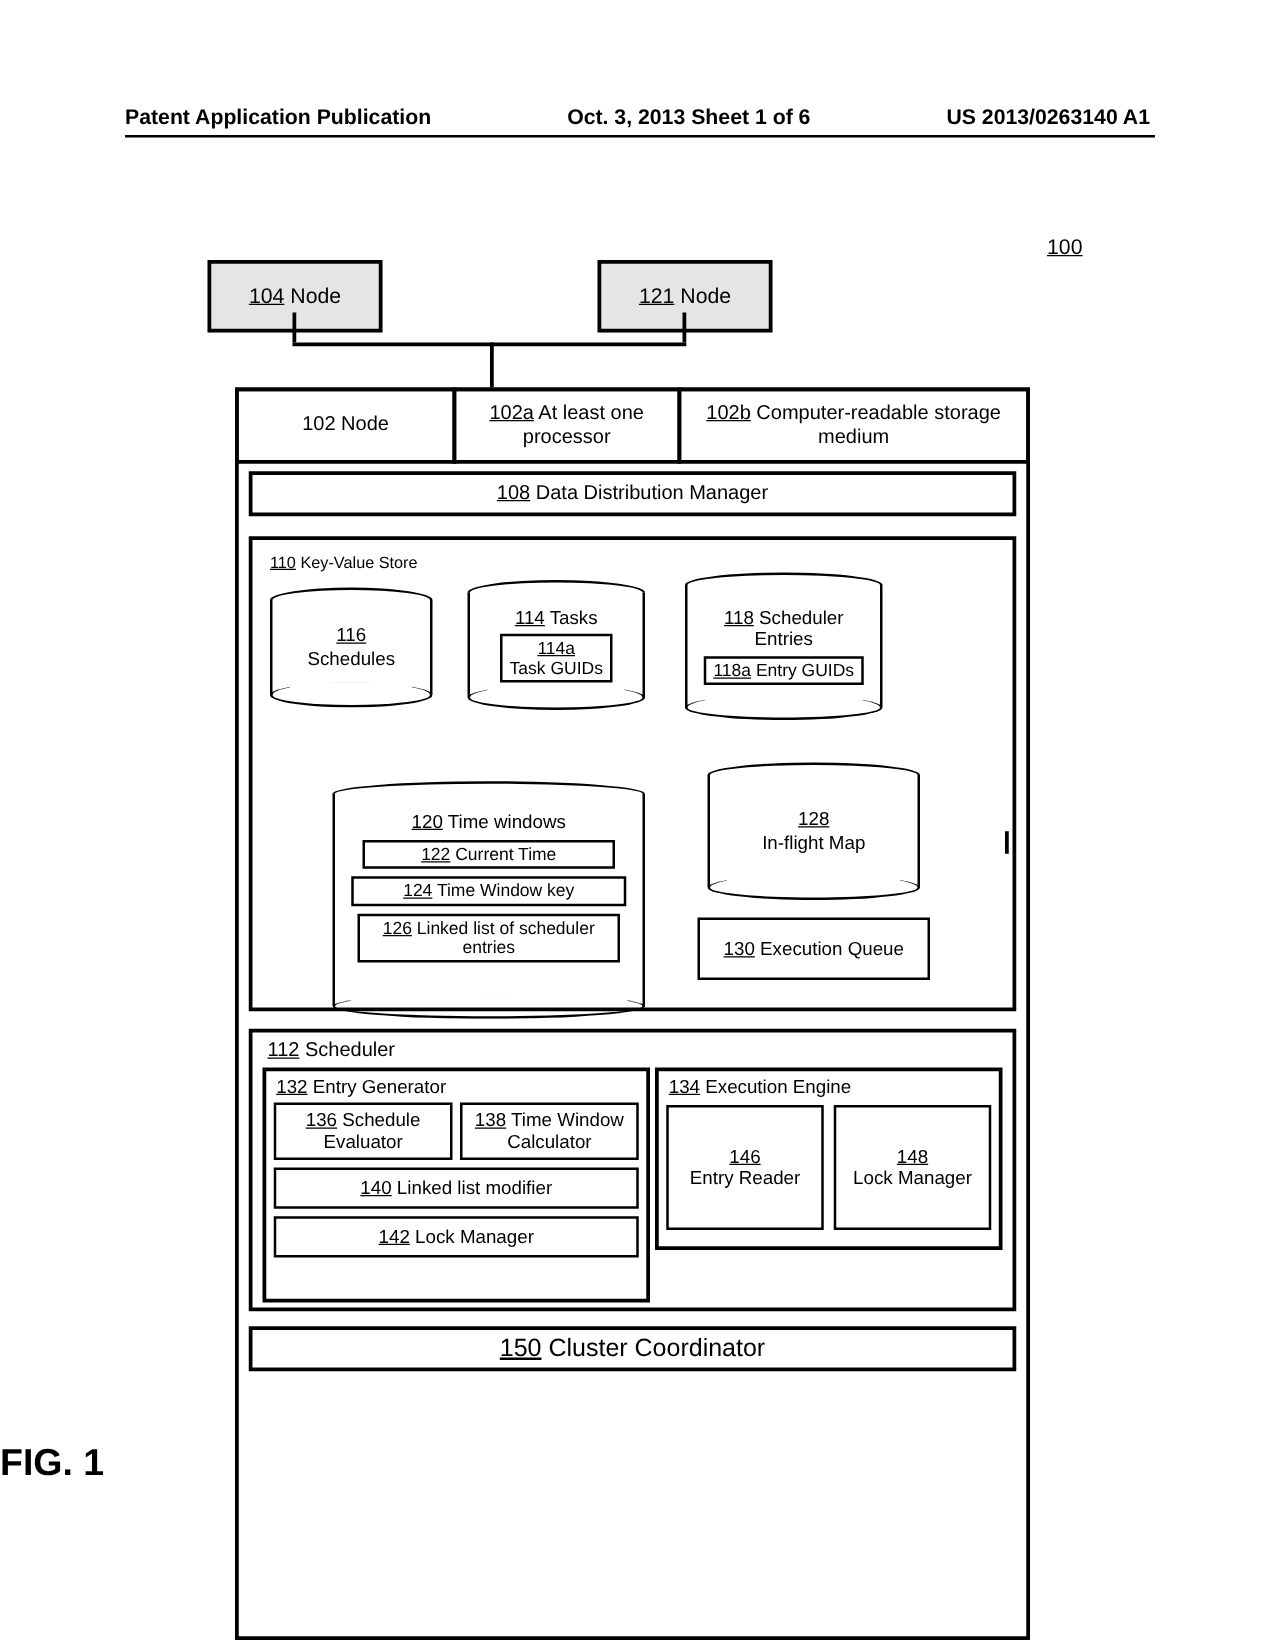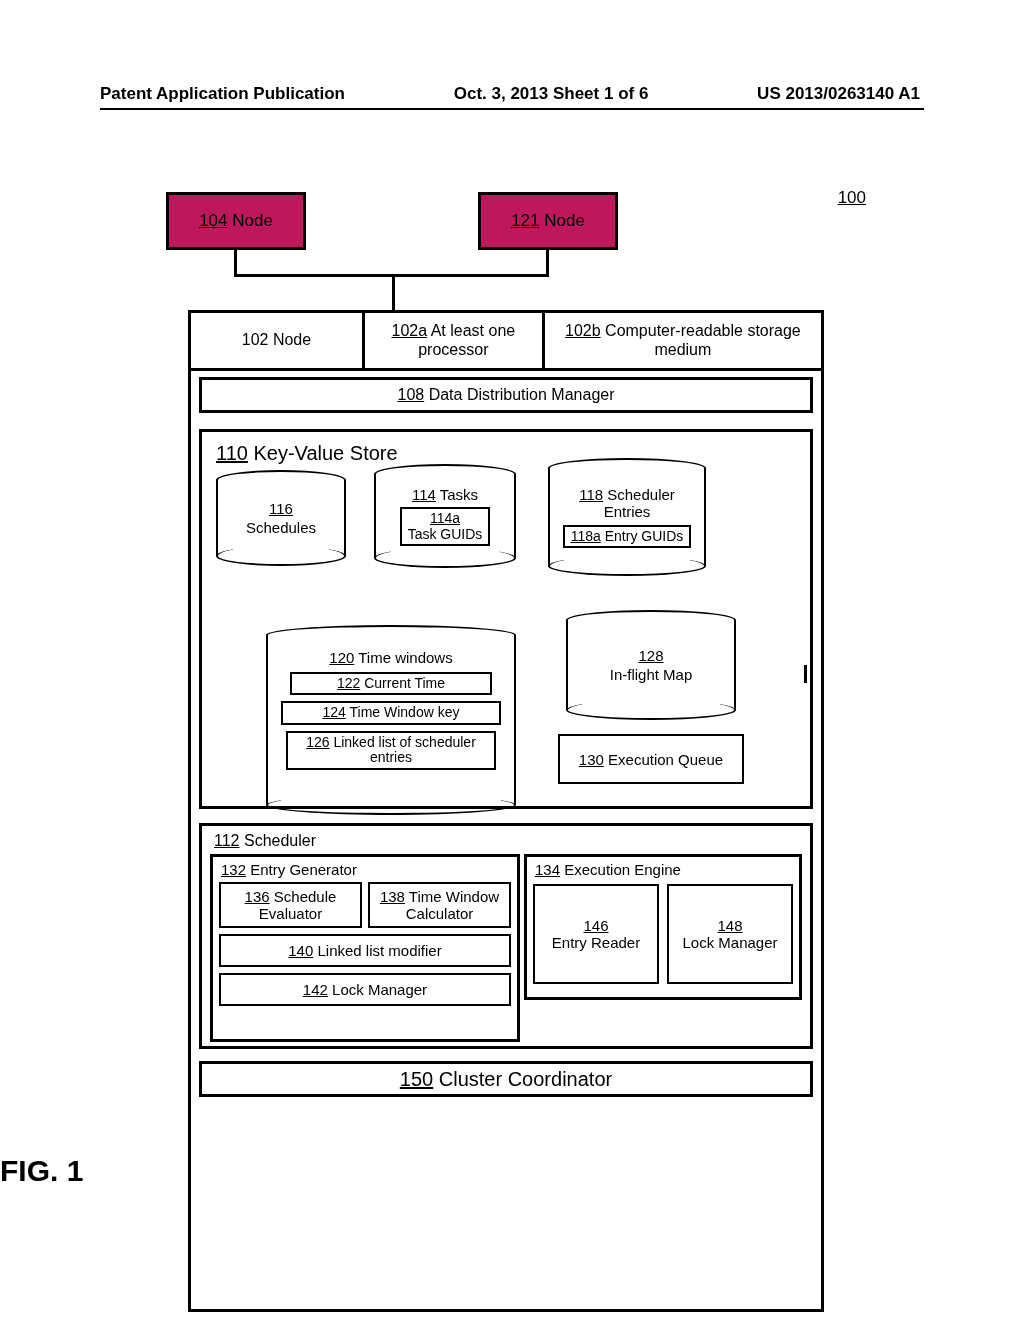--- a/index.html
+++ b/index.html
@@ -52,26 +52,26 @@
     position: absolute;
     top: 1154px;
     left: 0; right: 0;
     text-align: left;
     font-size: 30px;
     font-weight: bold;
   }
 
   .node-top {
     position: absolute;
-    top: 22px;
+    top: 38px;
     border: 3px solid #000;
     padding: 16px 22px;
     text-align: center;
     font-size: 17px;
-    background: #be185d;
+    background: #e5e5e5;
   }
   .node-104 { left: 18px; width: 140px; }
   .node-106 { left: 330px; width: 140px; }
 
   .conn-line { position: absolute; background: #000; }
 
   .node-102 {
     position: absolute;
     top: 140px;
     left: 40px;
@@ -111,21 +111,21 @@
   }
 
   .kv-store {
     position: absolute;
     top: 116px; left: 8px; right: 8px;
     height: 380px;
     border: 3px solid #000;
     padding: 8px;
   }
   .kv-title {
-    font-size: 20px;
+    font-size: 13px;
     margin: 2px 0 8px 6px;
   }
 
   
   .cyl {
     position: absolute;
     text-align: center;
     font-size: 15px;
   }
   .cyl .body {

